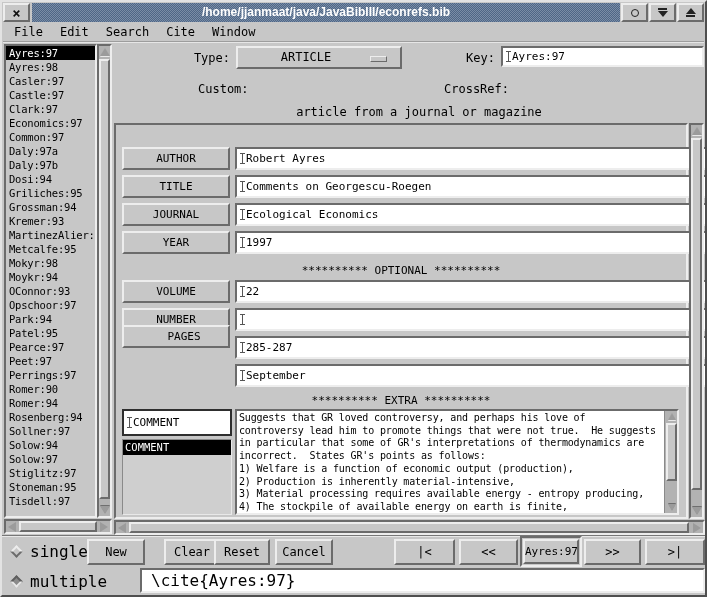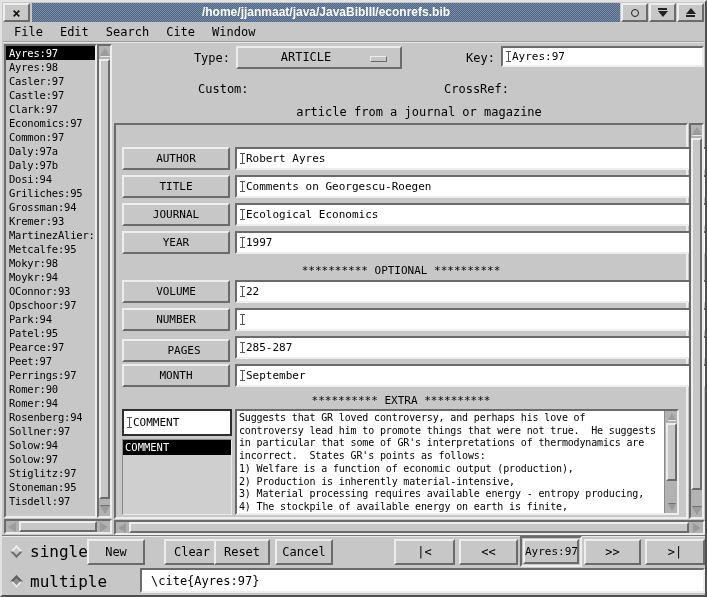--- a/index.html
+++ b/index.html
@@ -102,21 +102,21 @@
   .default-ring { position:absolute; left:518px; top:534px; width:62px; height:31px;
     border:2px solid; border-color:#6b6b6b #ededed #ededed #6b6b6b; padding:1px; }
   .default-ring .btn-inner { width:100%; height:100%; background:#c7c7c7; border:2px solid;
     border-color:#ededed #6b6b6b #6b6b6b #ededed; text-align:center; font-size:11px;
     line-height:21px; white-space:pre; }
   .radio { position:absolute; display:flex; align-items:center; gap:9px; font-size:16px; }
   .diamond { width:9px; height:9px; transform:rotate(45deg); background:#c7c7c7;
     border:2px solid; border-color:#ededed #6b6b6b #6b6b6b #ededed; flex:none; }
   .diamond.on { background:#8a8a8a; border-color:#5f5f5f #e8e8e8 #e8e8e8 #5f5f5f; }
   .cite-field { position:absolute; left:138px; top:566px; width:565px; height:25px;
-    font-size:12px; }
+    font-size:16px; }
 </style>
 </head>
 <body>
 
 <div class="window">
 
   <div class="titlebar">
     <div class="tb-btn">
       <span class="x-glyph">×</span>
     </div>
@@ -249,23 +249,22 @@
       <div class="field-label raised" style="top: 50px;">TITLE</div>
       <div class="text-field sunken row-field" style="top: 50px;"><div class="ibeam"></div><span>Comments on Georgescu-Roegen</span></div>
       <div class="field-label raised" style="top: 78px;">JOURNAL</div>
       <div class="text-field sunken row-field" style="top: 78px;"><div class="ibeam"></div><span>Ecological Economics</span></div>
       <div class="field-label raised" style="top: 106px;">YEAR</div>
       <div class="text-field sunken row-field" style="top: 106px;"><div class="ibeam"></div><span>1997</span></div>
       <div class="field-label raised" style="top: 155px;">VOLUME</div>
       <div class="text-field sunken row-field" style="top: 155px;"><div class="ibeam"></div><span>22</span></div>
       <div class="field-label raised" style="top: 183px;">NUMBER</div>
       <div class="text-field sunken row-field" style="top: 183px;"><div class="ibeam"></div><span></span></div>
-      <div class="field-label raised" style="top: 214px; padding-left: 16px;">PAGES</div>
+      <div class="field-label raised" style="top: 200px; padding-left: 16px;">PAGES</div>
       <div class="text-field sunken row-field" style="top: 211px;"><div class="ibeam"></div><span>285-287</span></div>
-      <div class="field-label raised" style="top: 239px;">MONTH</div>
       <div class="text-field sunken row-field" style="top: 239px;"><div class="ibeam"></div><span>September</span></div>
     </div>
 
   <div class="sbar" style="left:687px; top:121px; width:15px; height:396px;">
     <div class="sb-arrow" style="left:0;top:0;width:11px;height:12px;">
         <span class="tri-up"></span>
       </div>
     <div class="thumb" style="left:0;top:13px;width:11px;height:352px;"></div>
     <div class="sb-arrow" style="left:0;bottom:0;width:11px;height:12px;">
         <span class="tri-dn"></span>

